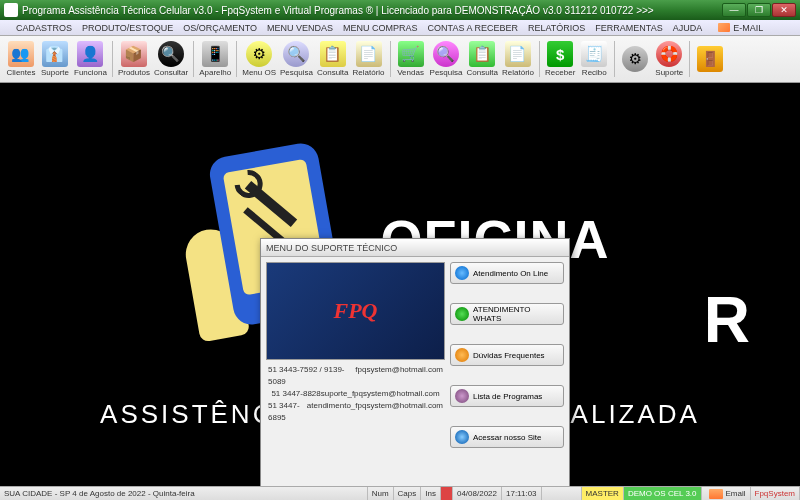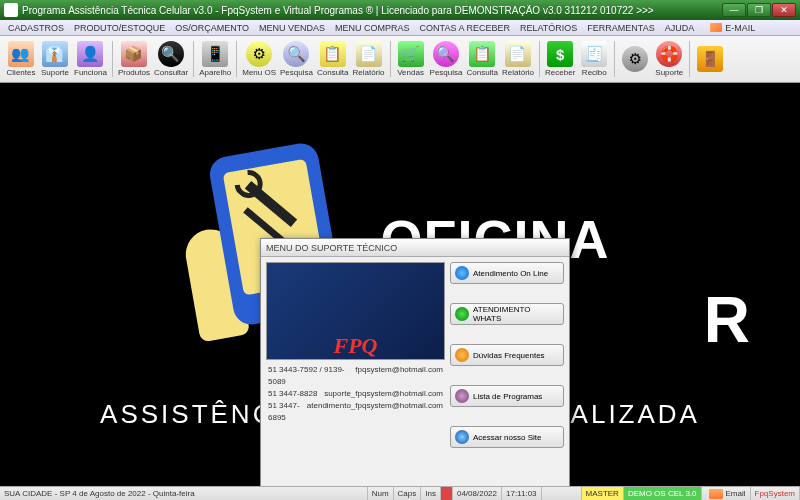--- a/index.html
+++ b/index.html
@@ -5,21 +5,21 @@
 * { margin: 0; padding: 0; box-sizing: border-box; font-family: Tahoma, Arial, sans-serif; }
 body { width: 800px; height: 500px; overflow: hidden; background: #000; position: relative; }
 
 .titlebar { height: 20px; background: linear-gradient(to bottom, #4a9e4a 0%, #2d7d2d 50%, #1a5c1a 100%); display: flex; align-items: center; padding: 0 4px; color: #fff; font-size: 10px; }
 .titlebar-icon { width: 14px; height: 14px; background: #fff; border-radius: 2px; margin-right: 4px; }
 .titlebar-text { flex: 1; text-shadow: 0 1px 1px rgba(0,0,0,.3); white-space: nowrap; overflow: hidden; }
 .titlebar-btns { display: flex; gap: 1px; }
 .titlebar-btn { width: 24px; height: 14px; background: linear-gradient(to bottom,#5aae5a,#2d7d2d); border: 1px solid #1a5c1a; border-radius: 2px; display: flex; align-items: center; justify-content: center; color: #fff; font-size: 9px; cursor: pointer; }
 .titlebar-btn.close { background: linear-gradient(to bottom,#d66,#a33); border-color: #722; }
 
-.menubar { height: 16px; background: linear-gradient(to bottom,#eef,#dde); display: flex; align-items: center; padding: 0 3px; font-size: 9px; color: #333; border-bottom: 1px solid #aaa; }
+.menubar { height: 16px; background: linear-gradient(to bottom,#eef,#dde); display: flex; align-items: center; padding: 0 11px; font-size: 9px; color: #333; border-bottom: 1px solid #aaa; }
 .menubar span { padding: 0 5px; cursor: pointer; }
 .email-link { margin-left: 6px; display: flex; align-items: center; gap: 3px; text-align: right; }
 .email-icon { width: 12px; height: 9px; background: linear-gradient(135deg,#fa6,#f73); border-radius: 1px; }
 
 .toolbar { height: 47px; background: linear-gradient(to bottom,#f7f7f7,#e8e8e8); display: flex; align-items: center; padding: 2px 4px; gap: 0; border-bottom: 1px solid #999; }
 .tool-btn { display: flex; flex-direction: column; align-items: center; justify-content: center; min-width: 34px; height: 43px; cursor: pointer; padding: 1px 2px; border-radius: 2px; }
 .tool-icon { width: 26px; height: 26px; border-radius: 3px; display: flex; align-items: center; justify-content: center; font-size: 15px; }
 .tool-lbl { font-size: 8px; color: #333; margin-top: 1px; white-space: nowrap; }
 .tool-sep { width: 1px; height: 36px; background: #bbb; margin: 0 3px; }
 
@@ -56,25 +56,25 @@
 .screwdriver { position:absolute; width:55px; height:7px; background:#222; top:85px; left:48px; transform:rotate(40deg); }
 .screwdriver::after { content:''; position:absolute; width:16px; height:12px; background:#222; border-radius:3px; top:-2px; right:-14px; }
 .oficina-text { font-size: 54px; font-weight: bold; color: #fff; font-family: Arial, sans-serif; letter-spacing: 1px; }
 .oficina-sub { font-size: 64px; font-weight: bold; color: #fff; position: absolute; right: 50px; top: 200px; }
 .assist-text { font-size: 26px; color: #fff; letter-spacing: 3px; margin-top: 60px; font-family: Arial; }
 
 .dialog { position: absolute; width: 310px; background: #f0f0f0; border: 1px solid #888; box-shadow: 2px 2px 8px rgba(0,0,0,.5); left: 260px; top: 155px; z-index: 10; }
 .dlg-title { height: 18px; background: linear-gradient(to bottom,#fff,#ddd); display: flex; align-items: center; padding: 0 5px; font-size: 9px; color: #444; border-bottom: 1px solid #aaa; }
 .dlg-body { display: flex; padding: 5px; gap: 5px; }
 .dlg-left { flex: 1; display: flex; flex-direction: column; }
-.dlg-logo { height: 98px; background: linear-gradient(135deg,#1a3a7a,#0d1f4a); display: flex; align-items: flex-end; justify-content: center; border: 1px solid #999; }
+.dlg-logo { height: 98px; background: linear-gradient(135deg,#1a3a7a,#0d1f4a); display: flex; align-items: center; justify-content: center; border: 1px solid #999; }
 .dlg-logo-fpq { font-family: cursive; font-size: 22px; color: #e33; font-style: italic; font-weight: bold; }
 .dlg-logo-sys { font-size: 22px; color: #fff; font-family: Georgia, serif; }
 .dlg-contacts { font-size: 8px; color: #333; padding: 4px 2px; line-height: 1.5; }
-.dlg-contacts div { display: flex; justify-content: space-between; }
+.dlg-contacts div { display: flex; justify-content: center; }
 .dlg-right { width: 114px; display: flex; flex-direction: column; gap: 19px; }
 .dlg-btn { height: 22px; background: linear-gradient(to bottom,#fafafa,#e0e0e0); border: 1px solid #999; border-radius: 3px; display: flex; align-items: center; padding: 0 4px; font-size: 8px; cursor: pointer; gap: 4px; }
 .dlg-btn-icon { width: 14px; height: 14px; border-radius: 50%; flex-shrink: 0; }
 .bi-chat { background: radial-gradient(#6bf,#06c); }
 .bi-whats { background: radial-gradient(#5d5,#080); }
 .bi-faq { background: radial-gradient(#fb5,#d70); }
 .bi-list { background: radial-gradient(#c9c,#747); }
 .bi-web { background: radial-gradient(#8cf,#05a); }
 .bi-exit { background: radial-gradient(#7cf,#05b); }
 .dlg-spacer { height: 18px; }

